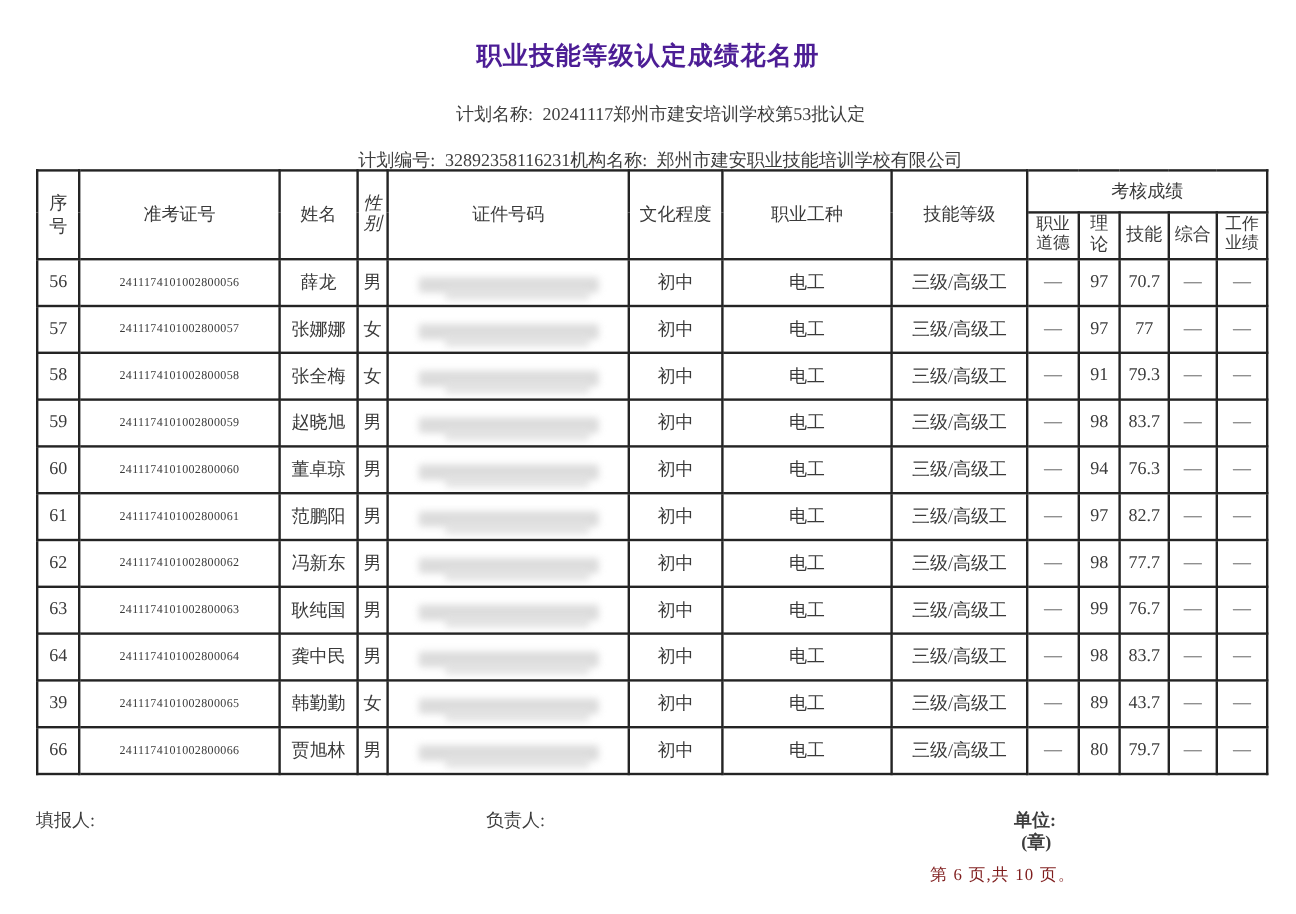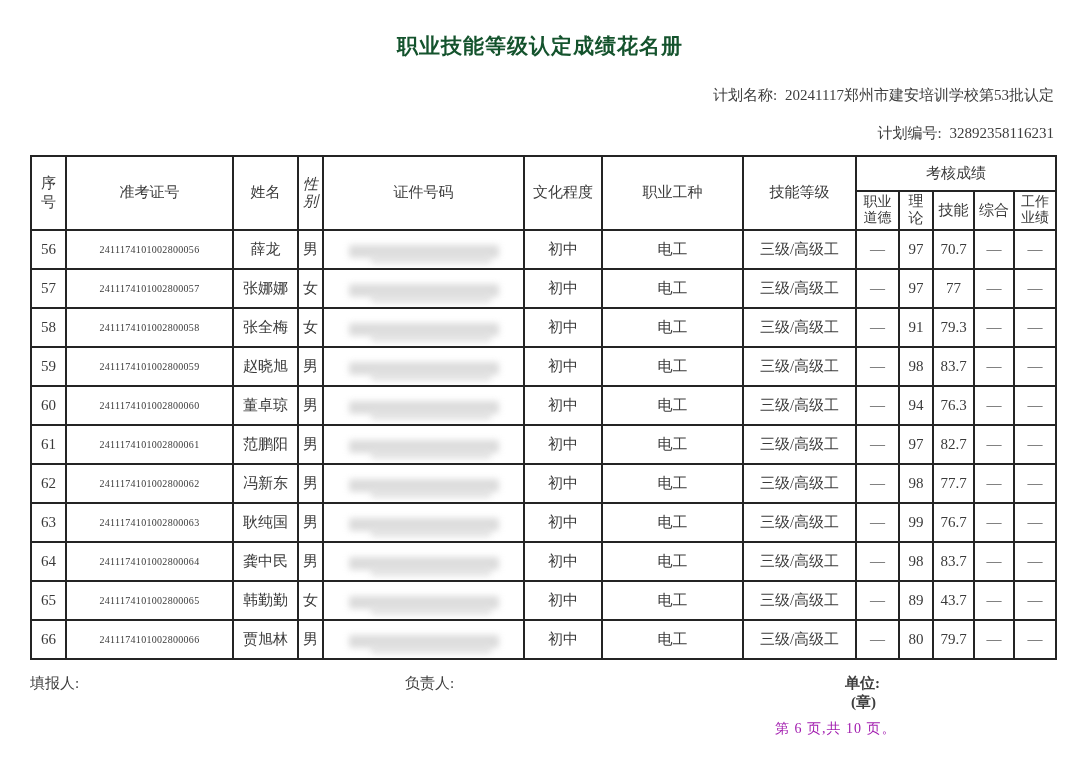--- a/index.html
+++ b/index.html
@@ -15,40 +15,40 @@
   }
   .doc-title {
     position: absolute;
     top: 32px;
     left: 0;
     width: 100%;
     text-align: center;
     font-family: "Liberation Sans", "DejaVu Sans", sans-serif;
     font-weight: bold;
     font-size: 21px;
-    color: #14532d;
+    color: #4c1d95;
     letter-spacing: 1px;
   }
   .meta-row {
     position: absolute;
     left: 30px;
-    right: 26px;
+    right: 9px;
     display: flex;
-    justify-content: flex-end;
+    justify-content: center;
     font-size: 15px;
     color: #3d3d3d;
   }
   .meta-row-1 { top: 86px; }
   .meta-row-2 { top: 124px; }
   .meta-label { margin-right: 8px; }
   .meta-item { white-space: nowrap; }
 
   table.roster {
     position: absolute;
-    top: 155px;
+    top: 141px;
     left: 30px;
     width: 1025px;
     border-collapse: collapse;
     table-layout: fixed;
     font-size: 15px;
     color: #3a3a3a;
   }
   table.roster th, table.roster td {
     border: 2px solid #242424;
     text-align: center;
@@ -99,37 +99,38 @@
   .sig-filler { position: absolute; left: 30px; }
   .sig-manager { position: absolute; left: 405px; }
   .sig-unit { position: absolute; left: 845px; font-weight: bold; }
   .sig-seal { margin-left: 6px; }
 
   .page-info {
     position: absolute;
     top: 720px;
     left: 775px;
     font-size: 14px;
-    color: #a21caf;
+    color: #7f1d1d;
     letter-spacing: 1px;
   }
 </style>
 </head>
 <body>
 
 <div class="page">
 
   <div class="doc-title">职业技能等级认定成绩花名册</div>
 
   <div class="meta-row meta-row-1">
     <span class="meta-item"><span class="meta-label">计划名称:</span><span>20241117郑州市建安培训学校第53批认定</span></span>
   </div>
 
   <div class="meta-row meta-row-2">
     <span class="meta-item"><span class="meta-label">计划编号:</span><span>32892358116231</span></span>
+    <span class="meta-item"><span class="meta-label">机构名称:</span><span>郑州市建安职业技能培训学校有限公司</span></span>
   </div>
 
   <table class="roster">
     <colgroup>
       <col style="width:35px">
         <col style="width:167px">
         <col style="width:65px">
         <col style="width:25px">
       <col style="width:201px">
         <col style="width:78px">
@@ -309,21 +310,21 @@
       <td>初中</td>
       <td>电工</td>
       <td>三级/高级工</td>
       <td class="score dash">—</td>
       <td class="score">98</td>
       <td class="score">83.7</td>
       <td class="score dash">—</td>
       <td class="score dash">—</td>
     </tr>
         <tr>
-      <td>65</td>
+      <td>39</td>
       <td class="cell-exam-no">2411174101002800065</td>
       <td>韩勤勤</td>
       <td>女</td>
       <td>
             <div class="redact"></div>
           </td>
       <td>初中</td>
       <td>电工</td>
       <td>三级/高级工</td>
       <td class="score dash">—</td>

